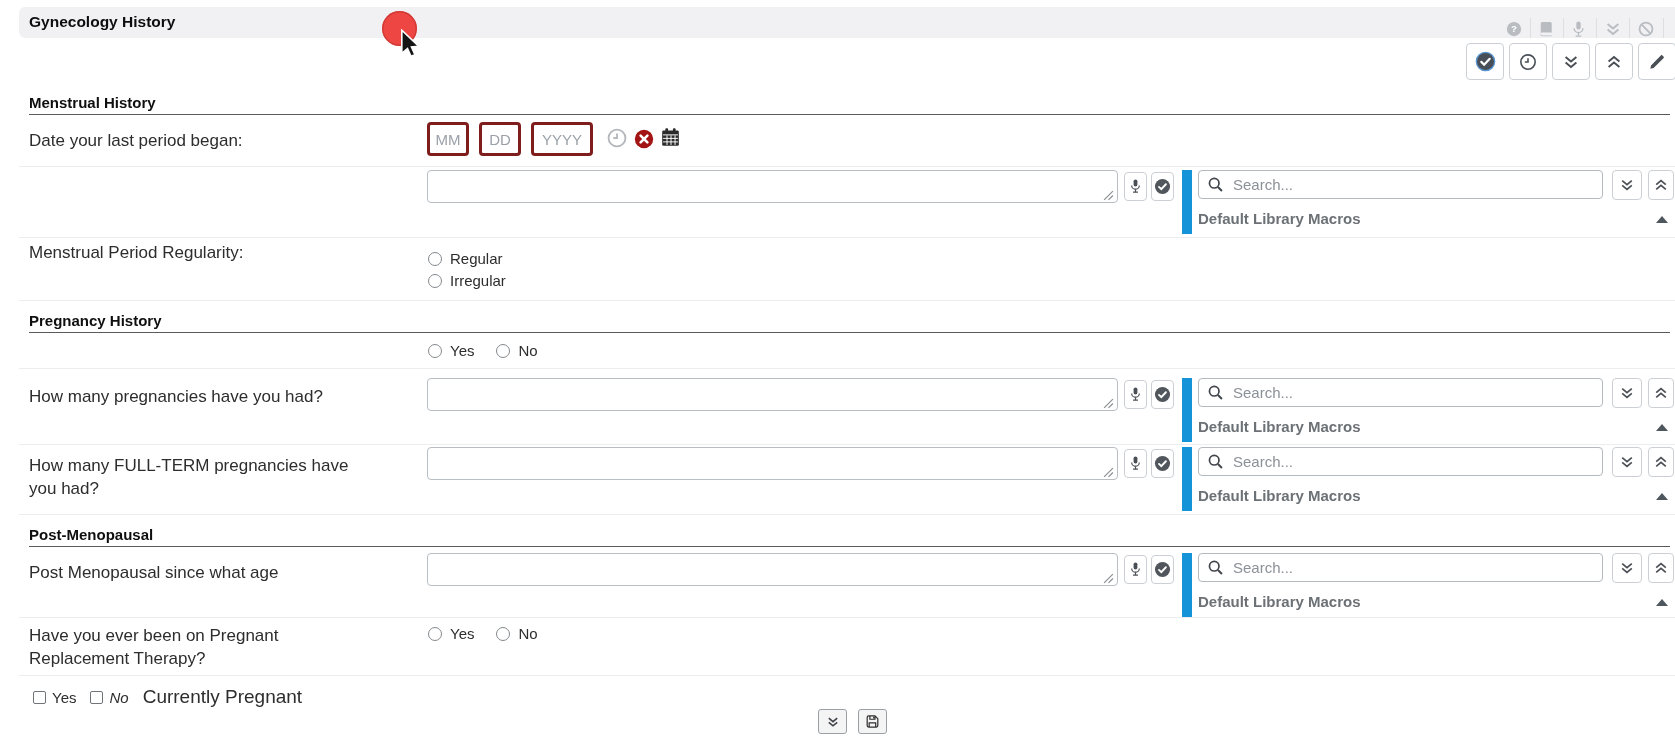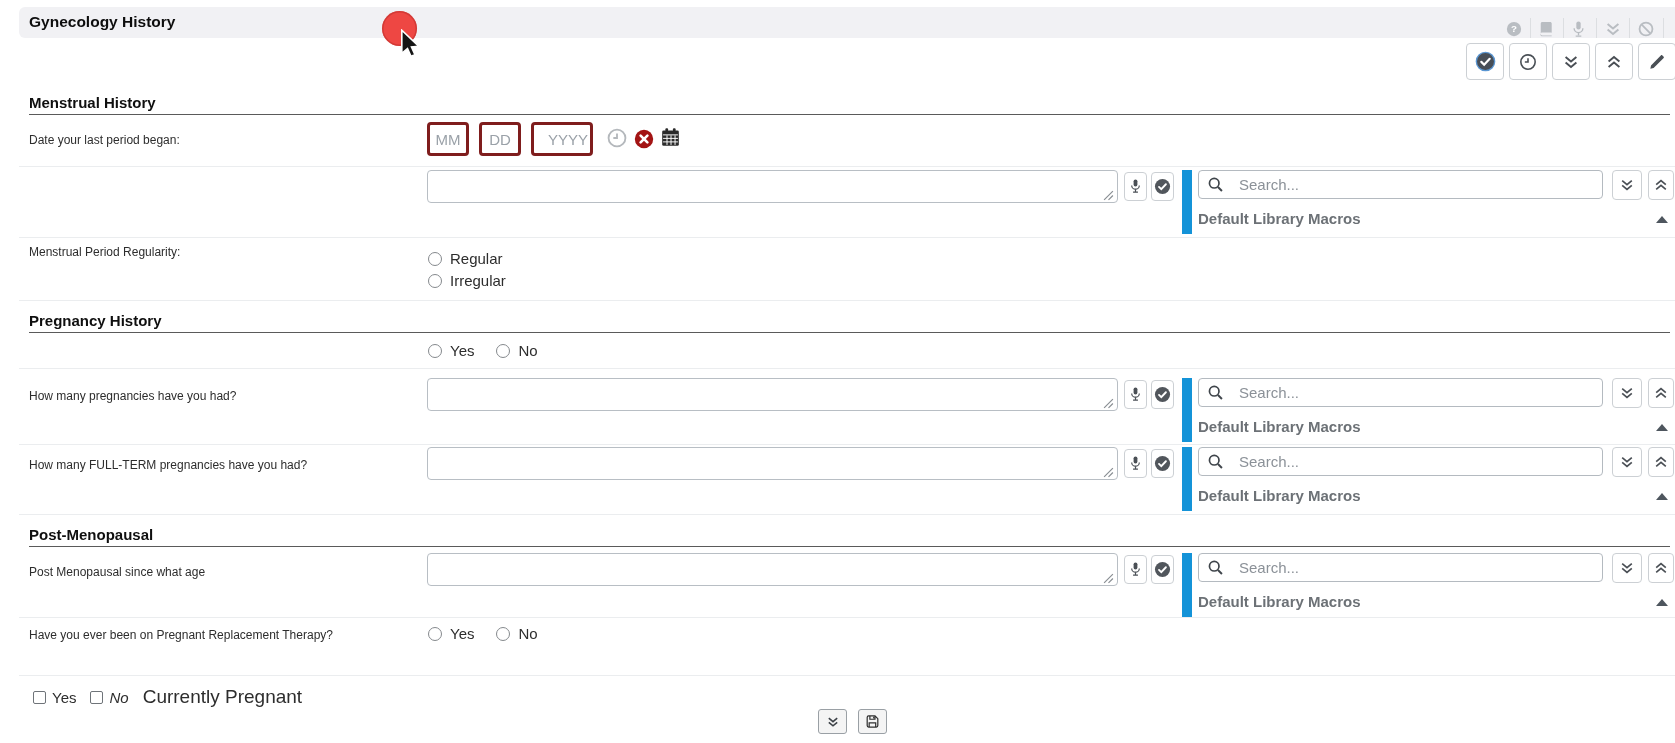--- a/index.html
+++ b/index.html
@@ -12,38 +12,38 @@
   .hicon{position:absolute;top:13px;width:18px;height:18px;color:#b9bdc2;}
   .hsep{position:absolute;top:11px;width:1px;height:20px;background:#dcdee1;}
   
   .btn{position:absolute;background:#fff;border:1px solid #ccd0d4;border-radius:4px;
        display:flex;align-items:center;justify-content:center;cursor:pointer;box-sizing:border-box;}
   .tb{top:43px;height:37px;width:38px;}
   
   .heading{position:absolute;left:29px;font-size:15px;font-weight:bold;color:#0f0f0f;}
   .rule-dark{position:absolute;left:29px;right:5px;height:1px;background:#5a5a5a;}
   .row-sep{position:absolute;left:19px;right:0;height:1px;background:#ebedef;}
-  .lbl{position:absolute;left:29px;width:340px;font-size:12px;color:#2d2d2d;line-height:23px;}
+  .lbl{position:absolute;left:29px;width:340px;font-size:17px;color:#2d2d2d;line-height:23px;}
   
   .date-in{position:absolute;top:122px;height:34px;border:3px solid #7f1d1d;border-radius:4px;
            text-align:center;font-size:15px;color:#444;box-sizing:border-box;background:#fff;
            font-family:"Liberation Sans",sans-serif;outline:none;}
   .date-in::placeholder{color:#9aa1a8;}
   .dicon{position:absolute;cursor:pointer;}
   
   .trow{position:absolute;left:0;width:1675px;height:68px;}
   .ta{position:absolute;left:427px;top:0;width:691px;height:33px;border:1px solid #b8bec4;
       border-radius:4px;background:#fff;resize:none;box-sizing:border-box;outline:none;
       font-family:"Liberation Sans",sans-serif;font-size:14px;padding:4px 8px;}
   .resize-glyph{position:absolute;left:1103px;top:20px;pointer-events:none;}
   .sbtn{position:absolute;top:2px;width:23px;height:29px;background:#fff;border:1px solid #ccd0d4;
         border-radius:4px;display:flex;align-items:center;justify-content:center;cursor:pointer;box-sizing:border-box;}
   .blue-bar{position:absolute;left:1182px;top:0;width:10px;height:64px;background:#1493d8;}
   .search-wrap{position:absolute;left:1198px;top:0;width:405px;height:29px;border:1px solid #b4bac0;
-               border-radius:4px;background:#fff;box-sizing:border-box;display:flex;align-items:center;padding:0 8px;gap:13px;}
+               border-radius:4px;background:#fff;box-sizing:border-box;display:flex;align-items:center;padding:0 8px;gap:7px;}
   .search-wrap input{border:none;outline:none;flex:1;font-size:15px;color:#444;
                      font-family:"Liberation Sans",sans-serif;background:transparent;}
   .search-wrap input::placeholder{color:#8b9198;}
   .chv{position:absolute;top:0;height:30px;background:#fff;border:1px solid #ccd0d4;border-radius:4px;
        display:flex;align-items:center;justify-content:center;cursor:pointer;box-sizing:border-box;}
   .macros-title{position:absolute;left:1198px;top:40px;font-size:15px;font-weight:bold;color:#6c7176;}
   .caret-up{position:absolute;left:1656px;top:46px;width:0;height:0;border-left:6px solid transparent;
             border-right:6px solid transparent;border-bottom:7px solid #4e565e;cursor:pointer;}
   
   .opt{display:flex;align-items:center;gap:8px;font-size:15px;color:#2d2d2d;cursor:pointer;}
@@ -137,21 +137,21 @@
         <path d="M3.8 16.9L3 21l4.1-.8L19.8 7.5c.4-.4.4-1 0-1.4l-1.9-1.9c-.4-.4-1-.4-1.4 0L3.8 16.9z" fill="#4a4f55"></path>
       </svg>
   </div>
 
   <div class="heading" style="top:94px">Menstrual History</div>
   <div class="rule-dark" style="top:114px"></div>
 
   <div class="lbl" style="top:129px">Date your last period began:</div>
   <input class="date-in" style="left: 427px; width: 42px;" placeholder="MM">
   <input class="date-in" style="left: 479px; width: 42px;" placeholder="DD">
-  <input class="date-in" style="left: 531px; width: 62px; text-align: right;" placeholder="YYYY">
+  <input class="date-in" style="left: 531px; width: 62px;" placeholder="YYYY">
   <span class="dicon" style="left:606px;top:127px">
     <svg width="22" height="22" viewBox="0 0 24 24">
         <circle cx="12" cy="12" r="9.2" fill="none" stroke="#b4b8bc" stroke-width="2"></circle>
         <path d="M12 7.2V12H8" fill="none" stroke="#b4b8bc" stroke-width="2"></path>
       </svg>
   </span>
   <span class="dicon" style="left:634px;top:129px">
     <svg width="20" height="20" viewBox="0 0 20 20">
         <circle cx="10" cy="10" r="9.2" fill="#a31414"></circle>
         <path d="M6.6 6.6l6.8 6.8M13.4 6.6l-6.8 6.8" stroke="#fff" stroke-width="2.6" stroke-linecap="round"></path>

